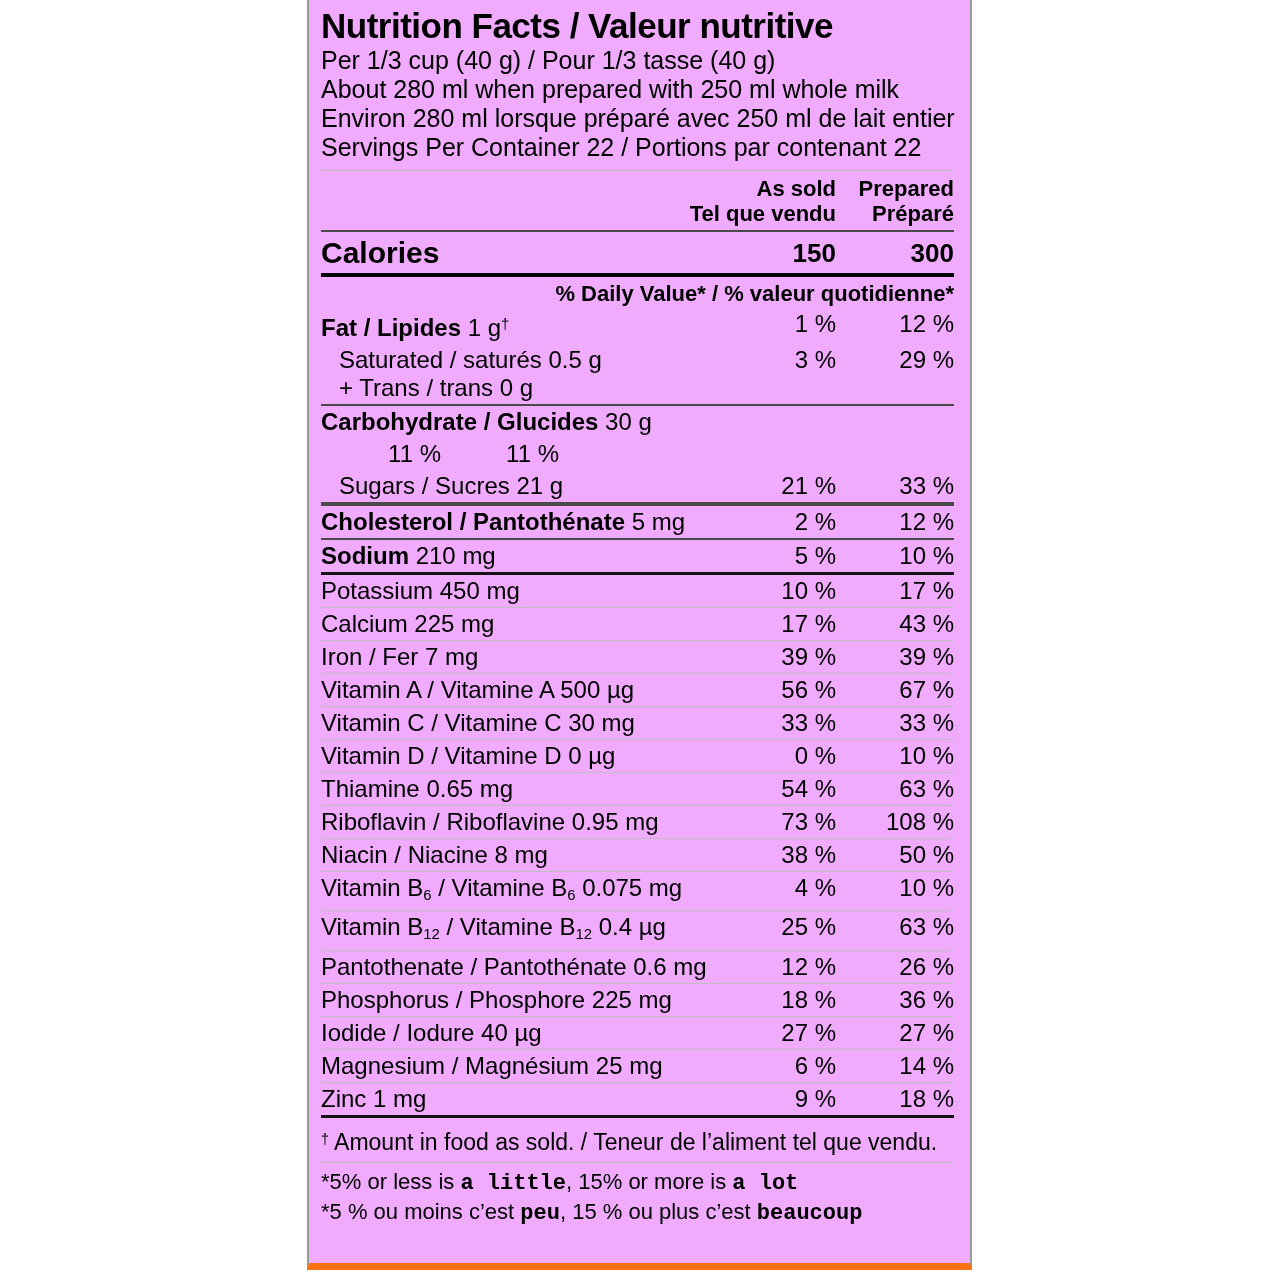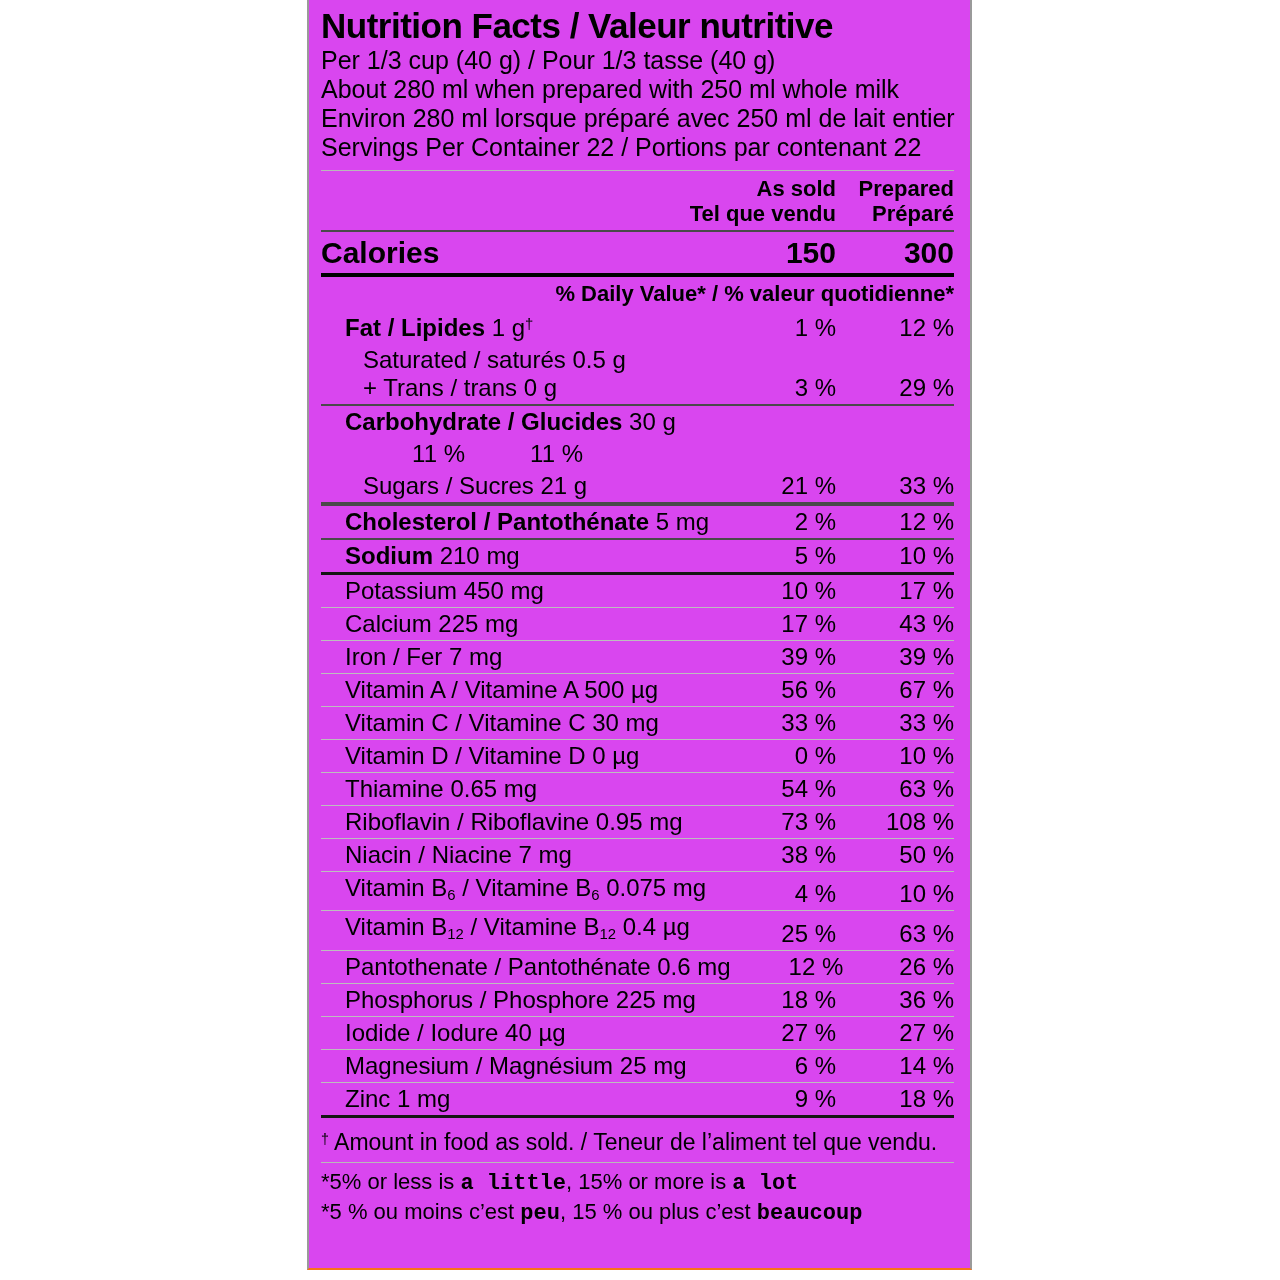--- a/index.html
+++ b/index.html
@@ -4,22 +4,22 @@
 <style>
   html,body{margin:0;padding:0;background:#ffffff;}
   body{
     width:1280px;height:1280px;position:relative;overflow:hidden;
     font-family:"Liberation Sans","DejaVu Sans",sans-serif;
     color:#000;
     -webkit-font-smoothing:antialiased;
   }
   .label-box{
     position:absolute;left:307px;top:0;width:665px;height:1270px;
-    box-sizing:border-box;background:#d946ef;
-    border-left:2px solid #9a9a9a;border-right:2px solid #9a9a9a;border-bottom:2px solid #f97316;
+    box-sizing:border-box;background:#f0abfc;
+    border-left:2px solid #9a9a9a;border-right:2px solid #9a9a9a;border-bottom:7px solid #f97316;
     padding:6px 16px 0 12px;overflow:hidden;
   }
   .title{
     font-size:35px;font-weight:bold;letter-spacing:-0.5px;
     margin:0;line-height:40px;white-space:nowrap;
   }
   .serving p{margin:0;font-size:25px;line-height:29px;white-space:nowrap;}
   .rule{border:none;margin:0;height:0;}
   .rule-hair{border-top:1px solid #b9b9b9;}
   .rule-light{border-top:1px solid #bdbdbd;}
@@ -27,26 +27,26 @@
   .rule-dark{border-top:3px solid #141414;}
   .rule-thick{border-top:4px solid #000;}
   .mt8{margin-top:8px;}
   .col-heads{display:flex;align-items:flex-end;padding:5px 0 4px 0;}
   .spacer{flex:1;}
   .col-head{font-weight:bold;font-size:22px;line-height:25px;text-align:right;}
   .col-head.c1{width:220px;}
   .col-head.c2{width:118px;}
   .calories-row{display:flex;align-items:center;padding:4px 0 3px 0;}
   .calories-row .cal-label{flex:1;font-size:30px;font-weight:bold;line-height:34px;}
-  .calories-row .n-val{font-size:30px;font-weight:bold;}
+  .calories-row .n-val{font-size:26px;font-weight:bold;}
   .dv-header{
     text-align:right;font-weight:bold;font-size:22px;line-height:24px;
     padding:5px 0 2px 0;white-space:nowrap;
   }
-  .n-row{display:flex;align-items:flex-end;padding:3px 0;font-size:24px;line-height:28px;margin-left:24px;}
+  .n-row{display:flex;align-items:flex-start;padding:3px 0;font-size:24px;line-height:28px;}
   .micro .n-row{padding:2px 0;}
   .n-label{flex:1;white-space:nowrap;}
   .n-row.indent .n-label{padding-left:18px;}
   .n-label b{font-weight:bold;}
   .n-line{line-height:28px;}
   .n-val{white-space:nowrap;}
   .n-val.v1{width:120px;text-align:right;}
   .n-val.v2{width:118px;text-align:right;}
   sub{font-size:0.62em;vertical-align:-0.25em;}
   sup{font-size:0.62em;vertical-align:0.45em;}
@@ -180,21 +180,21 @@
         <div class="n-val v2">63 %</div>
       </div>
       <hr class="rule rule-light">
       <div class="n-row">
         <div class="n-label"><span>Riboflavin / Riboflavine 0.95 mg</span></div>
         <div class="n-val v1">73 %</div>
         <div class="n-val v2">108 %</div>
       </div>
       <hr class="rule rule-light">
       <div class="n-row">
-        <div class="n-label"><span>Niacin / Niacine 7 mg</span></div>
+        <div class="n-label"><span>Niacin / Niacine 8 mg</span></div>
         <div class="n-val v1">38 %</div>
         <div class="n-val v2">50 %</div>
       </div>
       <hr class="rule rule-light">
       <div class="n-row">
         <div class="n-label"><span>Vitamin B</span><sub>6</sub><span> / Vitamine B</span><sub>6</sub><span> 0.075 mg</span></div>
         <div class="n-val v1">4 %</div>
         <div class="n-val v2">10 %</div>
       </div>
       <hr class="rule rule-light">

